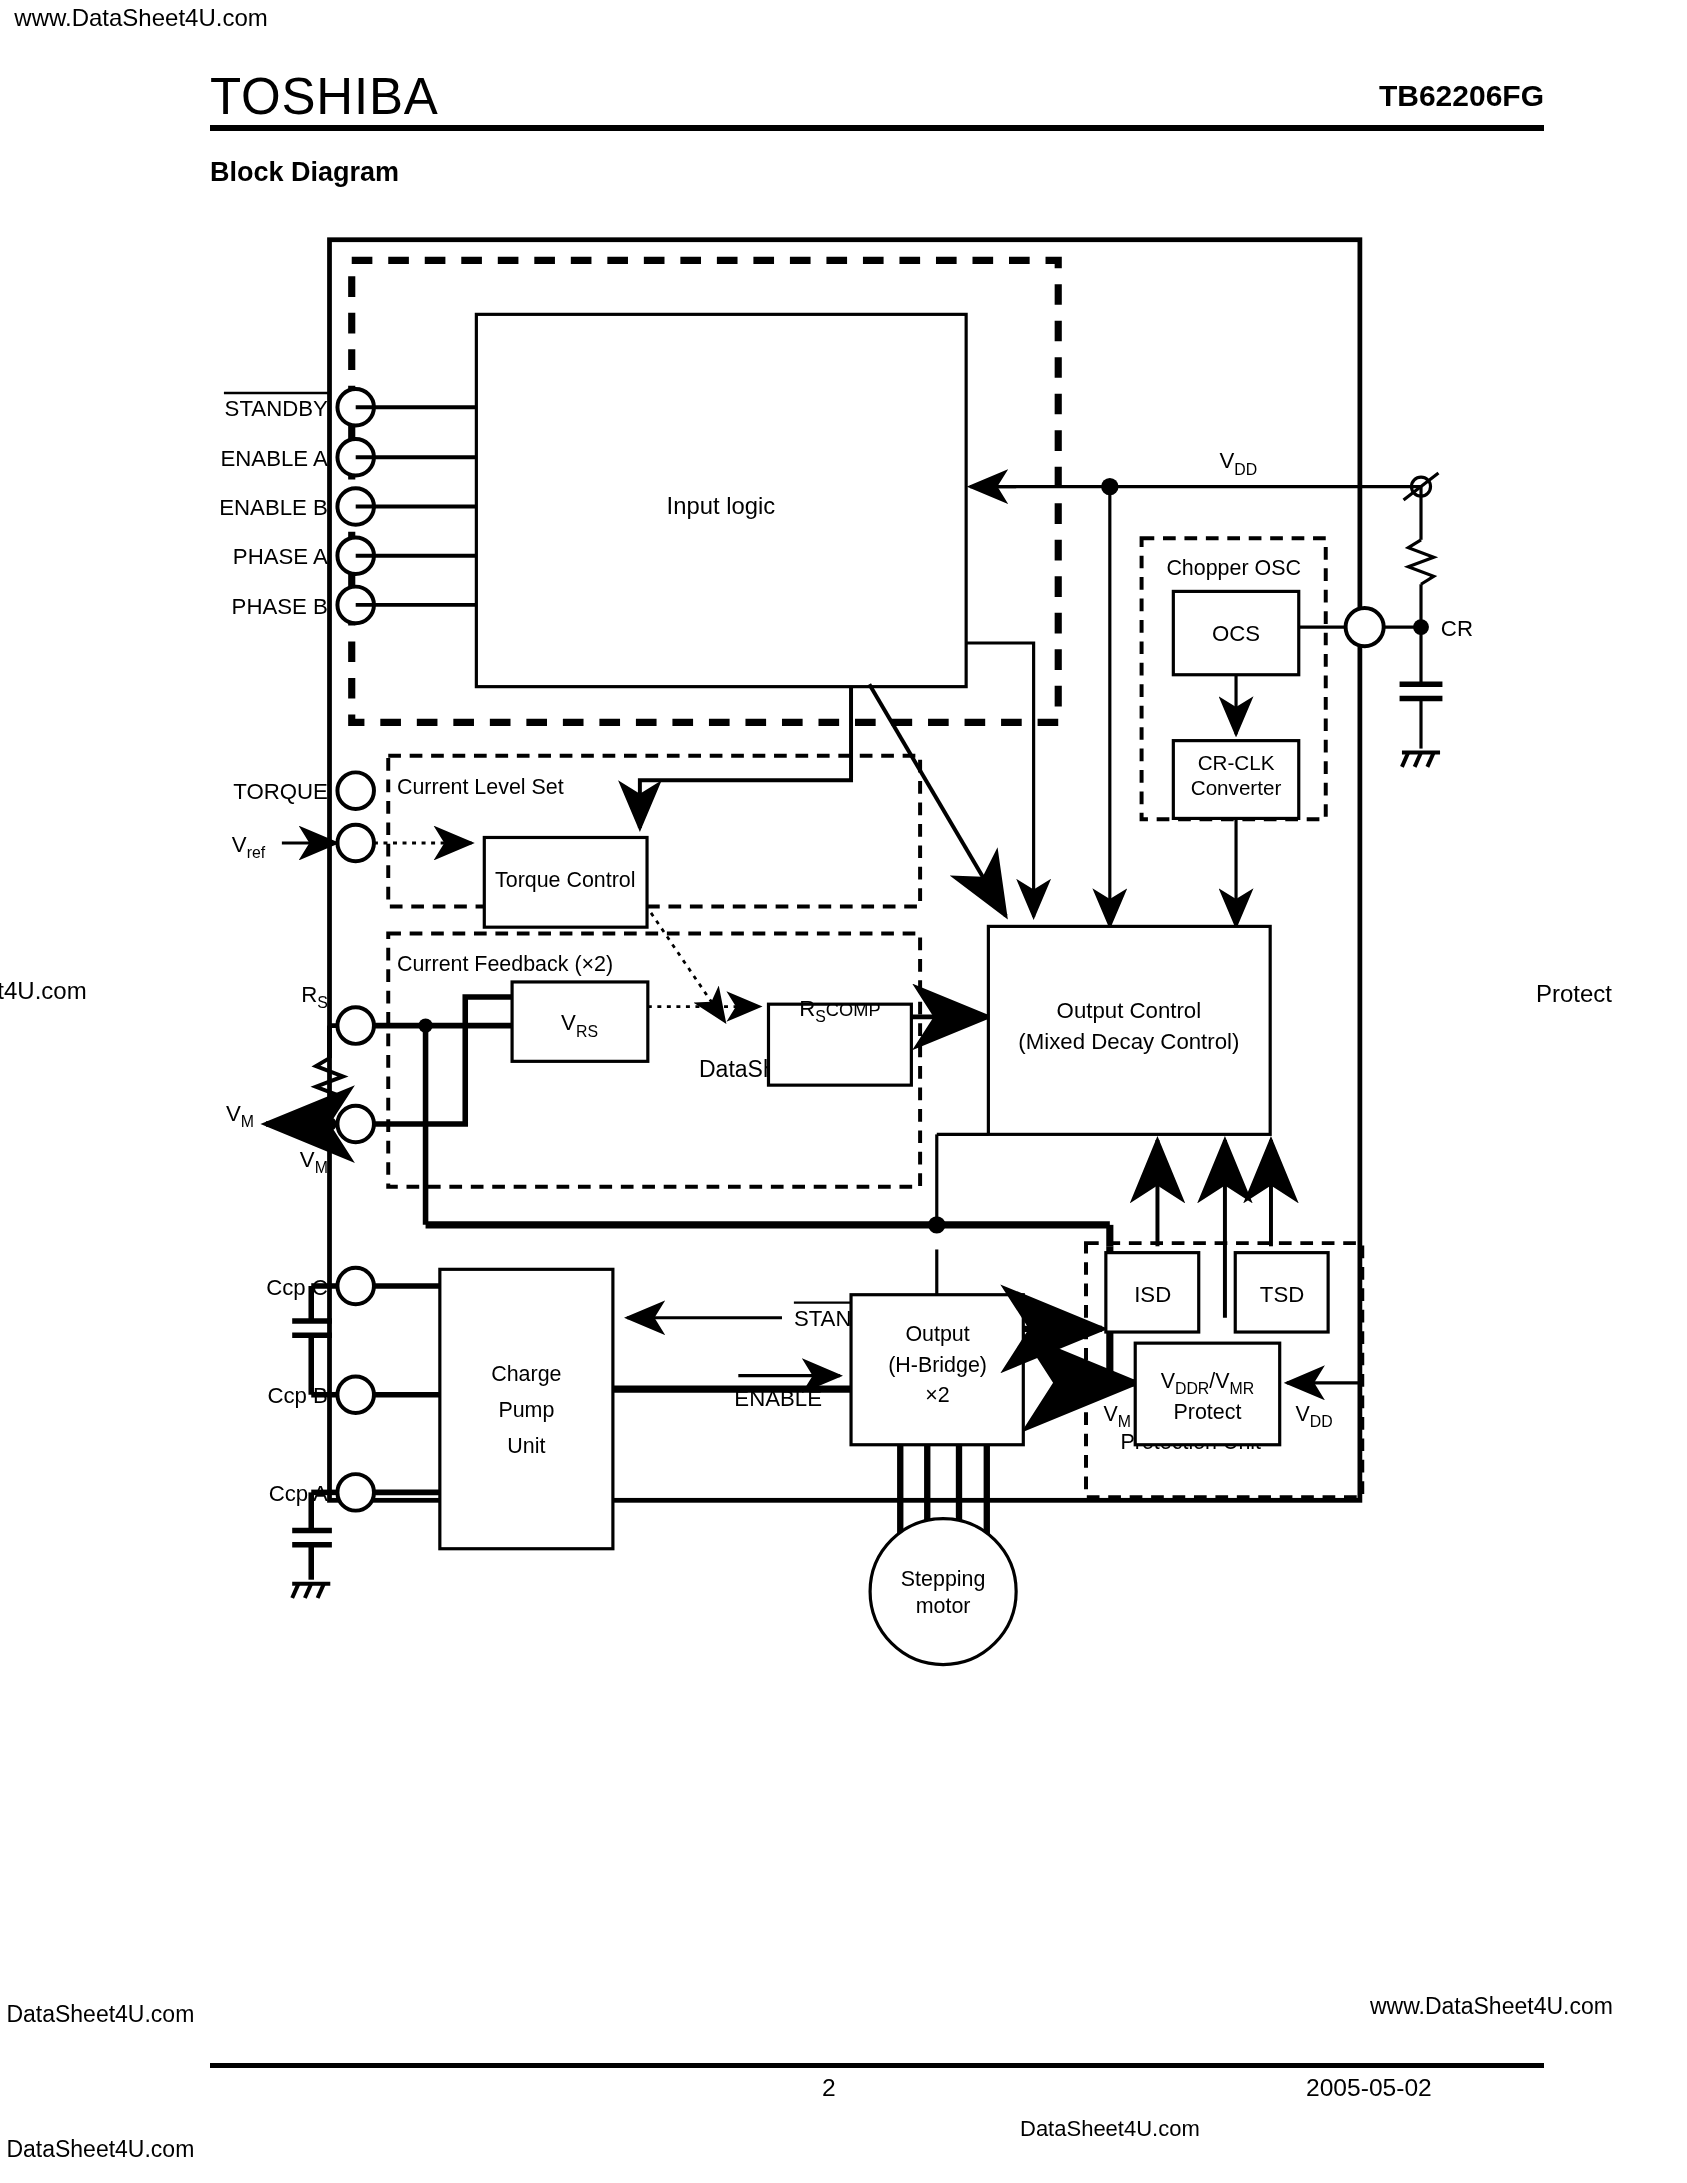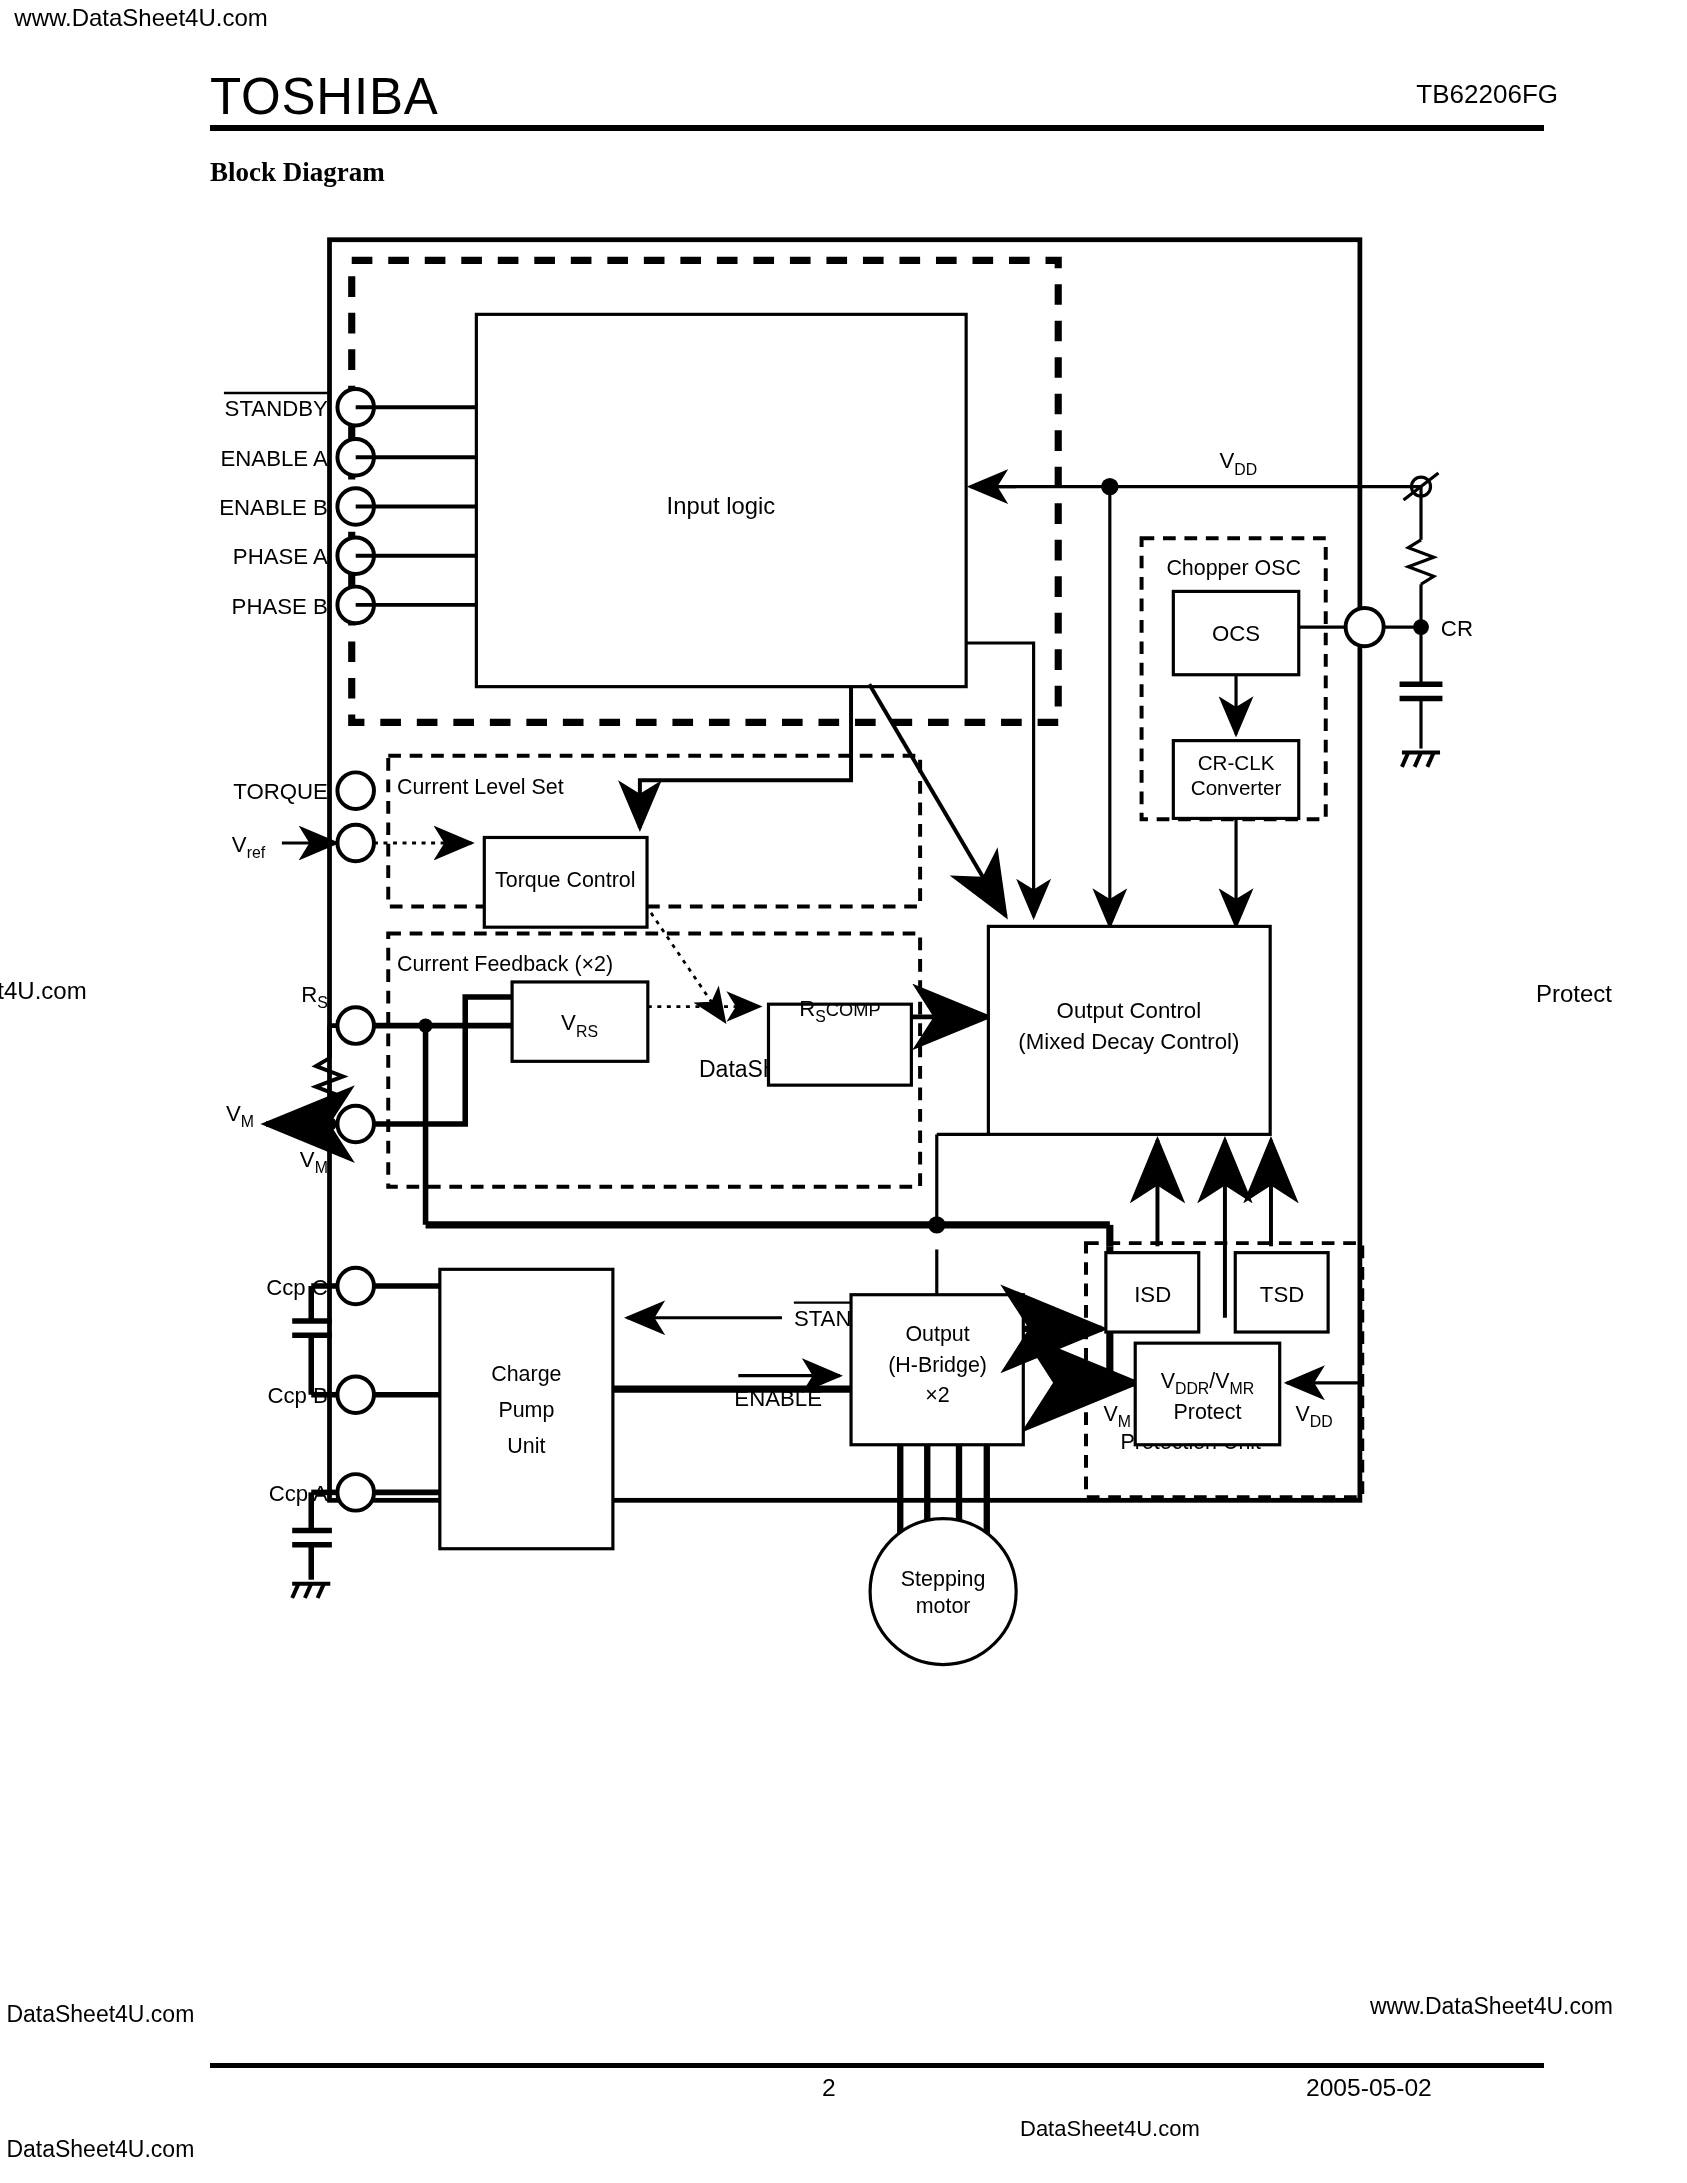--- a/index.html
+++ b/index.html
@@ -10,23 +10,23 @@
   #wm-tl{left:14.3px;top:4px;font-size:24px;}
   #wm-ml{left:-16px;top:977px;font-size:24px;}
   #wm-mr{left:1536px;top:980px;font-size:24px;}
   #wm-c{left:699px;top:1056px;font-size:23px;}
   #wm-bl{left:6.4px;top:2001px;font-size:23px;}
   #wm-br{left:1370px;top:1993px;font-size:23px;}
   #wm-b2{left:1020px;top:2116px;font-size:22px;}
   #wm-b3{left:6.4px;top:2136px;font-size:23px;}
   #brand{position:absolute;left:210px;top:67px;font-size:51px;font-weight:normal;
          letter-spacing:0.8px;font-family:"Liberation Sans",sans-serif;}
-  #partno{position:absolute;right:129px;top:79px;font-size:26px;font-weight:normal;}
+  #partno{position:absolute;right:143px;top:79px;font-size:30px;font-weight:bold;}
   #hrule{position:absolute;left:210px;top:125px;width:1334px;height:5.6px;background:#000;}
-  #blocktitle{position:absolute;left:210px;top:157px;font-size:27px;font-weight:bold;font-family:Liberation Serif, serif;}
+  #blocktitle{position:absolute;left:210px;top:157px;font-size:27px;font-weight:bold;}
   #frule{position:absolute;left:210px;top:2063px;width:1334px;height:4.8px;background:#000;}
   #pagenum{position:absolute;left:822px;top:2074px;font-size:24.6px;}
   #fdate{position:absolute;left:1306px;top:2074px;font-size:24.6px;}
   svg{position:absolute;left:0;top:0;}
   text{font-family:"Liberation Sans",sans-serif;fill:#000;}
 </style>
 </head>
 <body>
 
 <div class="wm" id="wm-tl">www.DataSheet4U.com</div>

